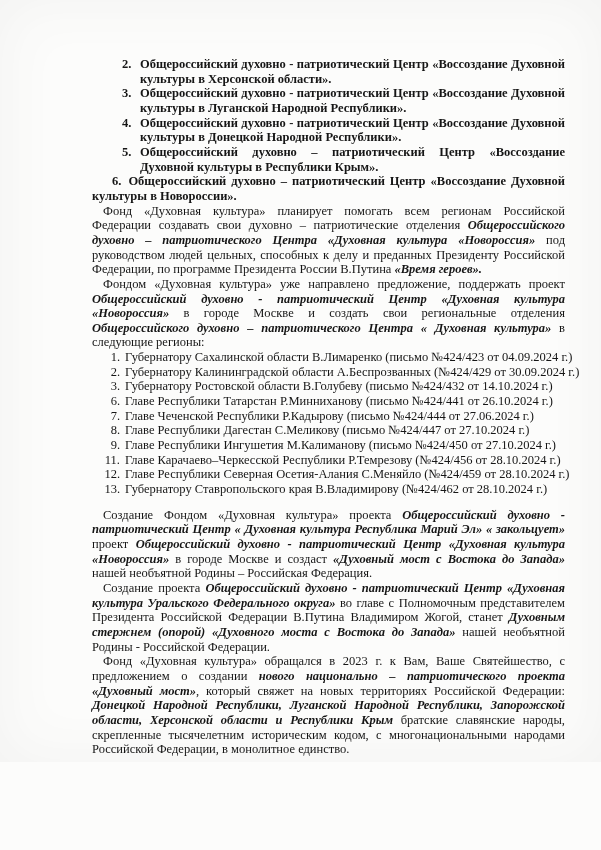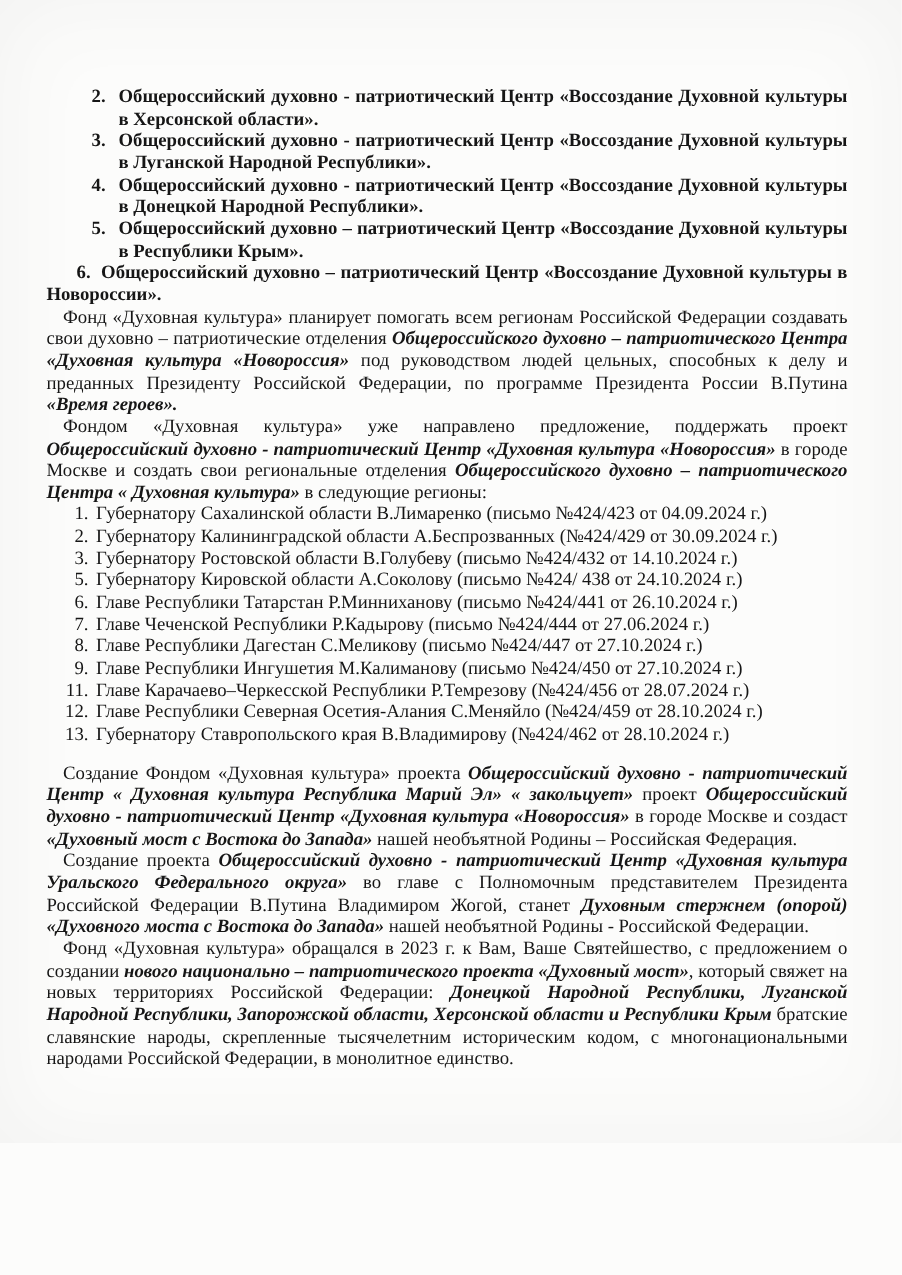--- a/index.html
+++ b/index.html
@@ -5,21 +5,21 @@
   html, body {
     margin: 0;
     padding: 0;
     background: #fcfcfb;
   }
   .page {
     position: relative;
     width: 601px;
     height: 762px;
     box-sizing: border-box;
-    padding: 57px 36px 0 31px;
+    padding: 57px 36px 0 92px;
     background: #fcfcfb;
     box-shadow: inset 0 0 60px rgba(90,90,85,0.06);
     color: #161616;
     font-family: "Liberation Serif", "DejaVu Serif", serif;
     font-size: 12.5px;
     line-height: 14.65px;
     text-align: justify;
     overflow: hidden;
   }
   
@@ -77,26 +77,25 @@
     </section>
 
   <p class="para"><span class="">Фонд «Духовная культура» планирует помогать всем регионам Российской Федерации создавать свои духовно – патриотические отделения </span><span class="run-b ">Общероссийского духовно – патриотического Центра «Духовная культура «Новороссия»</span><span class=""> под руководством людей цельных, способных к делу и преданных Президенту Российской Федерации, по программе Президента России В.Путина </span><span class="run-b ">«Время героев».</span></p>
 
   <p class="para"><span class="">Фондом «Духовная культура» уже направлено предложение, поддержать проект </span><span class="run-b ">Общероссийский духовно - патриотический Центр «Духовная культура «Новороссия»</span><span class=""> в городе Москве и создать свои региональные отделения </span><span class="run-b ">Общероссийского духовно – патриотического Центра « Духовная культура»</span><span class=""> в следующие регионы:</span></p>
 
   <section class="letters">
       <div class="l-item"><span class="num">1.</span><span class="itxt">Губернатору Сахалинской области В.Лимаренко (письмо №424/423 от 04.09.2024 г.)</span></div>
       <div class="l-item"><span class="num">2.</span><span class="itxt">Губернатору Калининградской области А.Беспрозванных (№424/429 от 30.09.2024 г.)</span></div>
       <div class="l-item"><span class="num">3.</span><span class="itxt">Губернатору Ростовской области В.Голубеву (письмо №424/432 от 14.10.2024 г.)</span></div>
-      <div class="l-item"><span class="num">5.</span><span class="itxt">Губернатору Кировской области А.Соколову (письмо №424/ 438 от 24.10.2024 г.)</span></div>
       <div class="l-item"><span class="num">6.</span><span class="itxt">Главе Республики Татарстан Р.Минниханову (письмо №424/441 от 26.10.2024 г.)</span></div>
       <div class="l-item"><span class="num">7.</span><span class="itxt">Главе Чеченской Республики Р.Кадырову (письмо №424/444 от 27.06.2024 г.)</span></div>
       <div class="l-item"><span class="num">8.</span><span class="itxt">Главе Республики Дагестан С.Меликову (письмо №424/447 от 27.10.2024 г.)</span></div>
       <div class="l-item"><span class="num">9.</span><span class="itxt">Главе Республики Ингушетия М.Калиманову (письмо №424/450 от 27.10.2024 г.)</span></div>
-      <div class="l-item"><span class="num">11.</span><span class="itxt">Главе Карачаево–Черкесской Республики Р.Темрезову (№424/456 от 28.07.2024 г.)</span></div>
+      <div class="l-item"><span class="num">11.</span><span class="itxt">Главе Карачаево–Черкесской Республики Р.Темрезову (№424/456 от 28.10.2024 г.)</span></div>
       <div class="l-item"><span class="num">12.</span><span class="itxt">Главе Республики Северная Осетия-Алания С.Меняйло (№424/459 от 28.10.2024 г.)</span></div>
       <div class="l-item"><span class="num">13.</span><span class="itxt">Губернатору Ставропольского края В.Владимирову (№424/462 от 28.10.2024 г.)</span></div>
     </section>
 
   <p class="para gap-before"><span class="">Создание Фондом «Духовная культура» проекта </span><span class="run-b ">Общероссийский духовно - патриотический Центр « Духовная культура Республика Марий Эл» « </span><span class="run-b run-i">закольцует</span><span class="run-b ">»</span><span class=""> проект </span><span class="run-b ">Общероссийский духовно - патриотический Центр «Духовная культура «Новороссия»</span><span class=""> в городе Москве и создаст </span><span class="run-b ">«Духовный мост с Востока до Запада»</span><span class=""> нашей необъятной Родины – Российская Федерация.</span></p>
 
   <p class="para"><span class="">Создание проекта </span><span class="run-b ">Общероссийский духовно - патриотический Центр «Духовная культура Уральского Федерального округа»</span><span class=""> во главе с Полномочным представителем Президента Российской Федерации В.Путина Владимиром Жогой, станет </span><span class="run-b ">Духовным стержнем (опорой) «Духовного моста с Востока до Запада»</span><span class=""> нашей необъятной Родины - Российской Федерации.</span></p>
 
   <p class="para"><span class="">Фонд «Духовная культура» обращался в 2023 г. к Вам, Ваше Святейшество, с предложением о создании </span><span class="run-b ">нового национально – патриотического проекта «Духовный мост»</span><span class="">, который свяжет на новых территориях Российской Федерации: </span><span class="run-b ">Донецкой Народной Республики, Луганской Народной Республики, Запорожской области, Херсонской области и Республики Крым</span><span class=""> братские славянские народы, скрепленные тысячелетним историческим кодом, с многонациональными народами Российской Федерации, в монолитное единство.</span></p>
 

